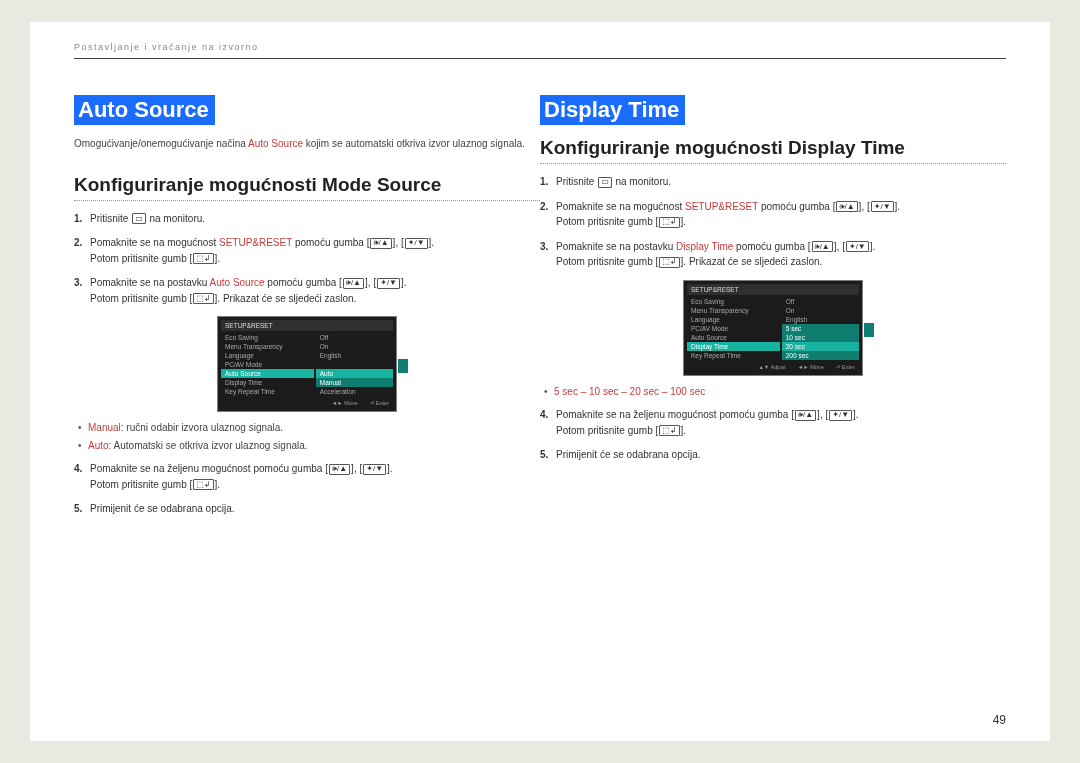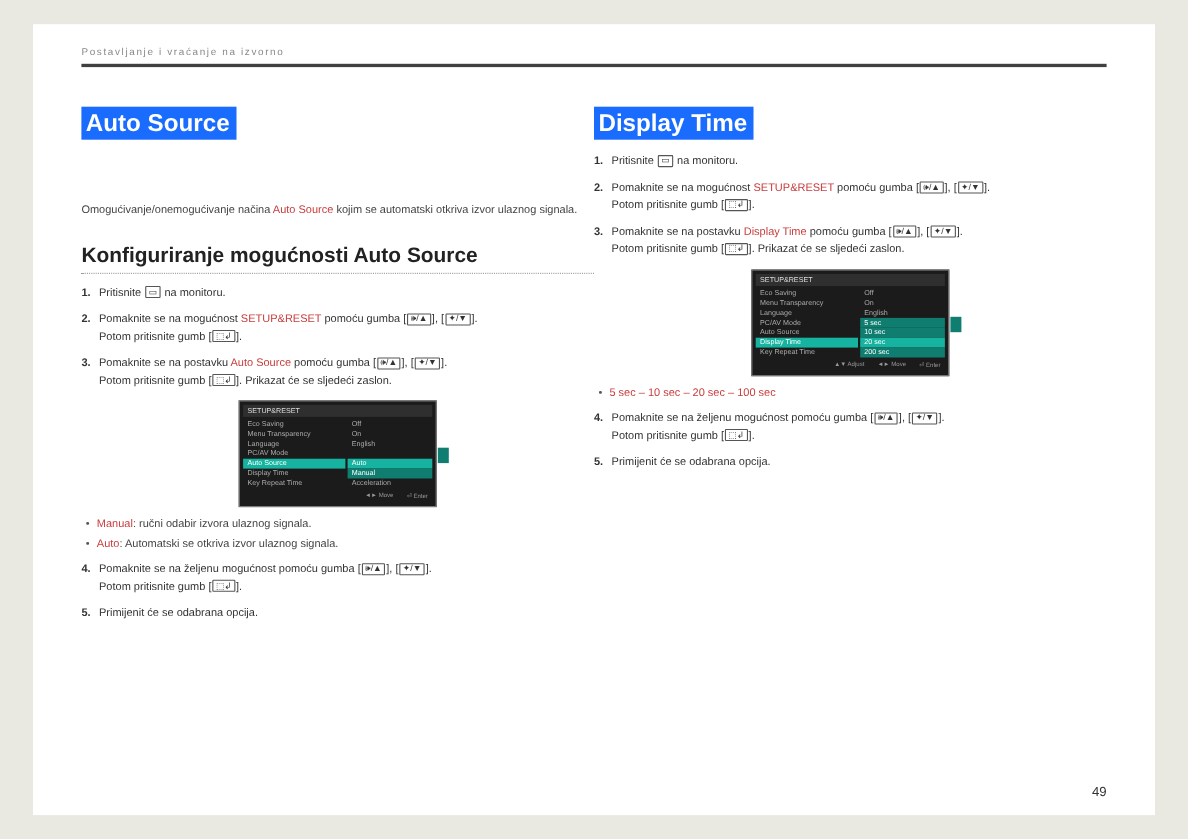--- a/index.html
+++ b/index.html
@@ -15,21 +15,21 @@
     width: 100%;
     height: 100%;
     padding: 20px 44px 16px 44px;
     position: relative;
   }
   .breadcrumb {
     font-size: 9px;
     letter-spacing: 1.5px;
     color: #888;
     margin-bottom: 10px;
-    border-bottom: 3px solid #404040;
+    border-bottom: 1px solid #404040;
     padding-bottom: 6px;
   }
   .columns {
     display: flex;
     padding-top: 26px;
   }
   .col { flex: 1; min-width: 0; }
   h1.headline {
     background: #1a6cff;
     color: #fff;
@@ -37,21 +37,20 @@
     font-weight: bold;
     display: inline-block;
     padding: 2px 6px 2px 4px;
     margin-bottom: 12px;
   }
   p.intro {
     font-size: 10px;
     line-height: 1.45;
     color: #444;
     margin-bottom: 22px;
-    margin-top: 46px;
   }
   .red { color: #c83c3c; }
   h2.subhead {
     font-size: 19px;
     font-weight: bold;
     color: #222;
     padding-bottom: 4px;
     border-bottom: 1px dotted #999;
     margin-bottom: 10px;
   }
@@ -157,21 +156,21 @@
 
   <div class="columns">
 
     <div class="col">
       <h1 class="headline">Auto Source</h1>
 
       <p class="intro">
         <span>Omogućivanje/onemogućivanje načina </span><span class="red">Auto Source</span><span> kojim se automatski otkriva izvor ulaznog signala.</span>
       </p>
 
-      <h2 class="subhead">Konfiguriranje mogućnosti Auto Source</h2>
+      <h2 class="subhead">Konfiguriranje mogućnosti Mode Source</h2>
 
       <ol class="steps">
         <li><span class="num">1.</span>
           <span>Pritisnite </span><span class="icon-inline">▭</span><span> na monitoru.</span>
         </li>
         <li><span class="num">2.</span>
           <span>Pomaknite se na mogućnost </span><span class="red">SETUP&amp;RESET</span><span> pomoću gumba </span>[<span class="icon-inline">🕪/▲</span>], [<span class="icon-inline">✦/▼</span>].<br>
           <span>Potom pritisnite gumb </span>[<span class="icon-inline">⬚↲</span>]<span>.</span>
         </li>
         <li><span class="num">3.</span>
@@ -251,20 +250,21 @@
         <li><span class="num">5.</span>
           <span>Primijenit će se odabrana opcija.</span>
         </li>
       </ol>
     </div>
 
     <div class="col">
       <h1 class="headline">Display Time</h1>
 
 
+      <h2 class="subhead">Konfiguriranje mogućnosti Display Time</h2>
 
       <ol class="steps">
         <li><span class="num">1.</span>
           <span>Pritisnite </span><span class="icon-inline">▭</span><span> na monitoru.</span>
         </li>
         <li><span class="num">2.</span>
           <span>Pomaknite se na mogućnost </span><span class="red">SETUP&amp;RESET</span><span> pomoću gumba </span>[<span class="icon-inline">🕪/▲</span>], [<span class="icon-inline">✦/▼</span>].<br>
           <span>Potom pritisnite gumb </span>[<span class="icon-inline">⬚↲</span>]<span>.</span>
         </li>
         <li><span class="num">3.</span>

